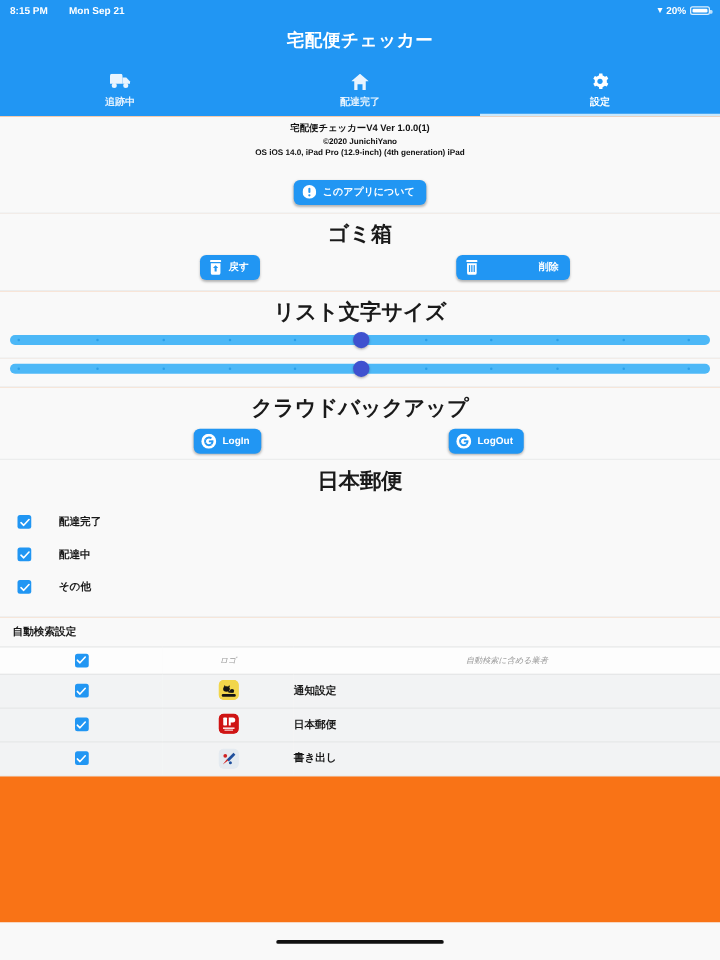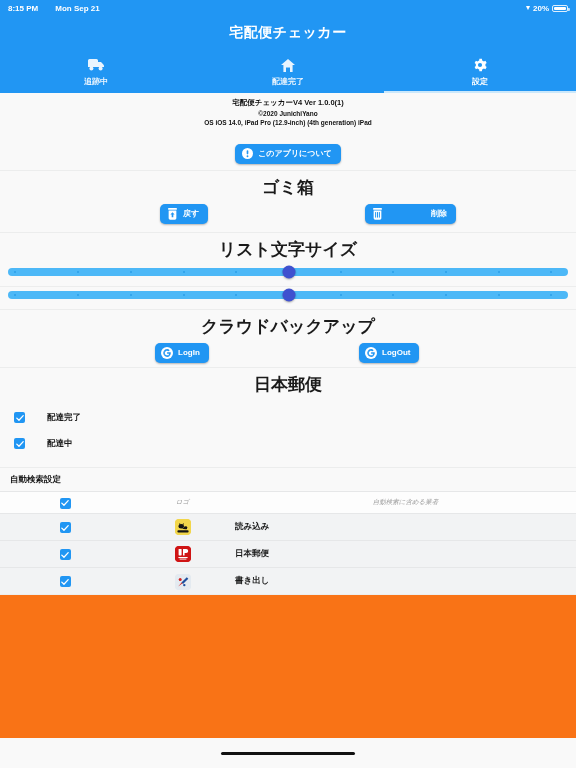--- a/index.html
+++ b/index.html
@@ -331,20 +331,28 @@
 
         <div class="check-row">
           <span class="cbox">
             <svg width="8" height="8" viewBox="0 0 10 10">
                 <path d="M1 5.2 3.7 7.8 9 2" stroke="#fff" stroke-width="1.6" fill="none" stroke-linecap="round" stroke-linejoin="round"></path>
               </svg>
           </span>
           <span class="check-label">配達中</span>
         </div>
 
+        <div class="check-row">
+          <span class="cbox">
+            <svg width="8" height="8" viewBox="0 0 10 10">
+                <path d="M1 5.2 3.7 7.8 9 2" stroke="#fff" stroke-width="1.6" fill="none" stroke-linecap="round" stroke-linejoin="round"></path>
+              </svg>
+          </span>
+          <span class="check-label">その他</span>
+        </div>
 
       </div>
     </div>
 
     <div class="section">
       <div class="auto-head">自動検索設定</div>
 
       <table class="auto">
         <tbody>
             <tr class="hdr">
@@ -372,21 +380,21 @@
               <svg width="16" height="16" viewBox="0 0 16 16">
                 <rect width="16" height="16" rx="4" fill="#f2d64b"></rect>
                 <ellipse cx="6.2" cy="7.2" rx="2.7" ry="2.2" fill="#141414"></ellipse>
                 <path d="M4 5.6l.8-1.6.9 1.4zM7.4 5.5l1-1.5.5 1.6z" fill="#141414"></path>
                 <ellipse cx="10.6" cy="8.6" rx="1.7" ry="1.4" fill="#141414"></ellipse>
                 <path d="M7.6 9.2c1.6.5 3 .6 4.4.2" stroke="#141414" stroke-width="1.1" fill="none"></path>
                 <rect x="2.4" y="11.2" width="11.2" height="2.2" rx="1" fill="#141414"></rect>
               </svg>
             </span>
           </td>
-          <td class="c-name">読み込み</td>
+          <td class="c-name">通知設定</td>
         </tr>
 
         <tr class="body">
           <td class="c-chk">
             <span class="cbox cbox-c">
               <svg width="8" height="8" viewBox="0 0 10 10">
                     <path d="M1 5.2 3.7 7.8 9 2" stroke="#fff" stroke-width="1.6" fill="none" stroke-linecap="round" stroke-linejoin="round"></path>
                   </svg>
             </span>
           </td>

